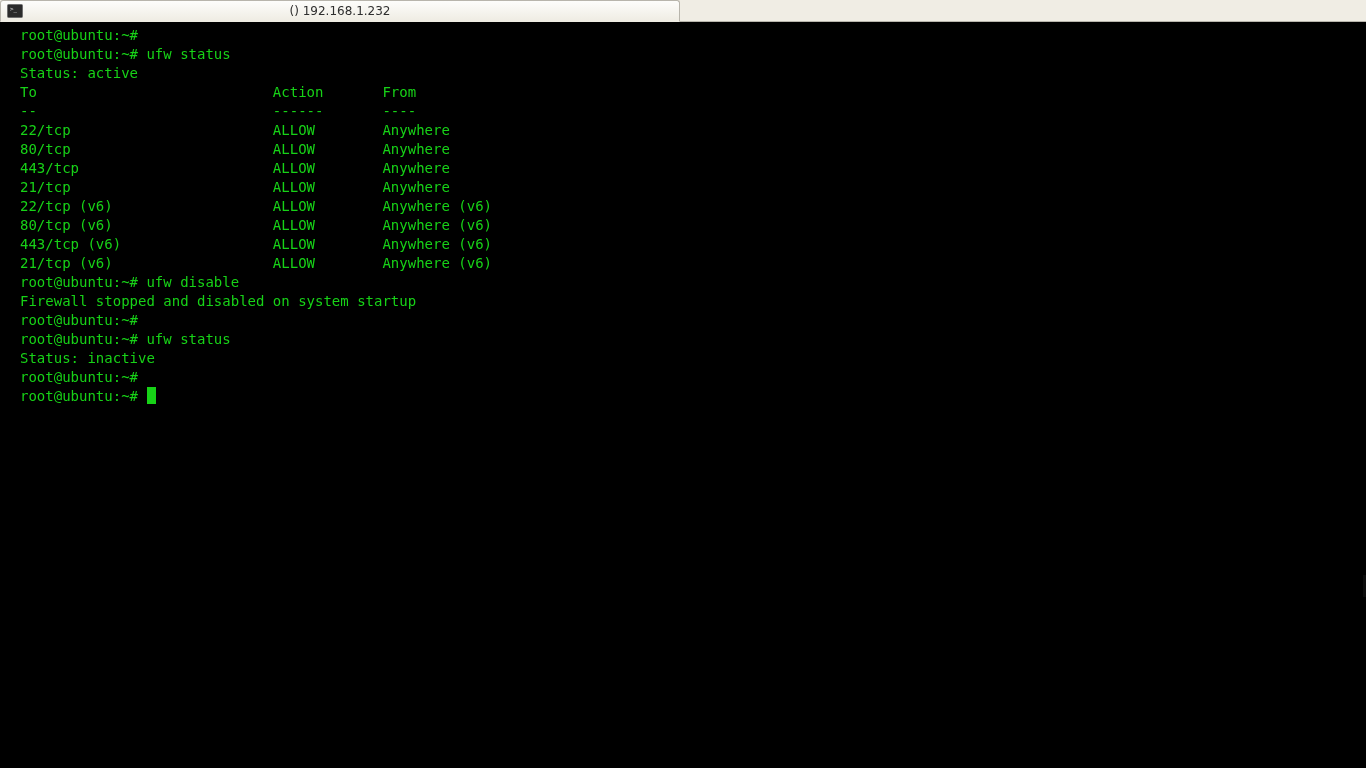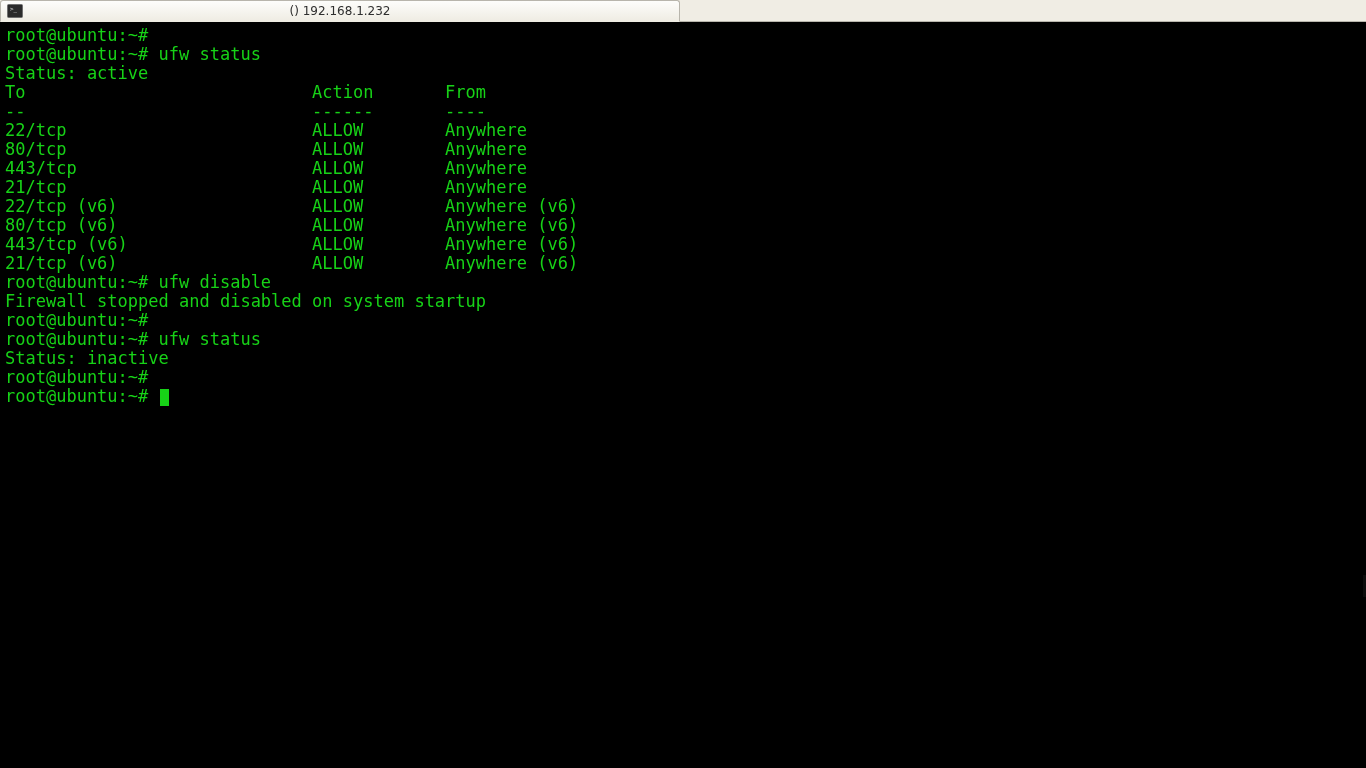--- a/index.html
+++ b/index.html
@@ -50,23 +50,23 @@
     left: 50%;
     transform: translateX(-50%);
     white-space: nowrap;
   }
   .terminal {
     width: 1366px;
     height: 746px;
     background: #000;
     color: #17d217;
     font-family: "DejaVu Sans Mono", "Liberation Mono", monospace;
-    font-size: 17px;
+    font-size: 14px;
     line-height: 19px;
-    padding: 4px 5px;
+    padding: 4px 20px;
     box-sizing: border-box;
     white-space: pre;
     position: relative;
   }
   .line { white-space: pre; }
   .cursor {
     display: inline-block;
     width: 9px;
     height: 17px;
     background: #17d217;

